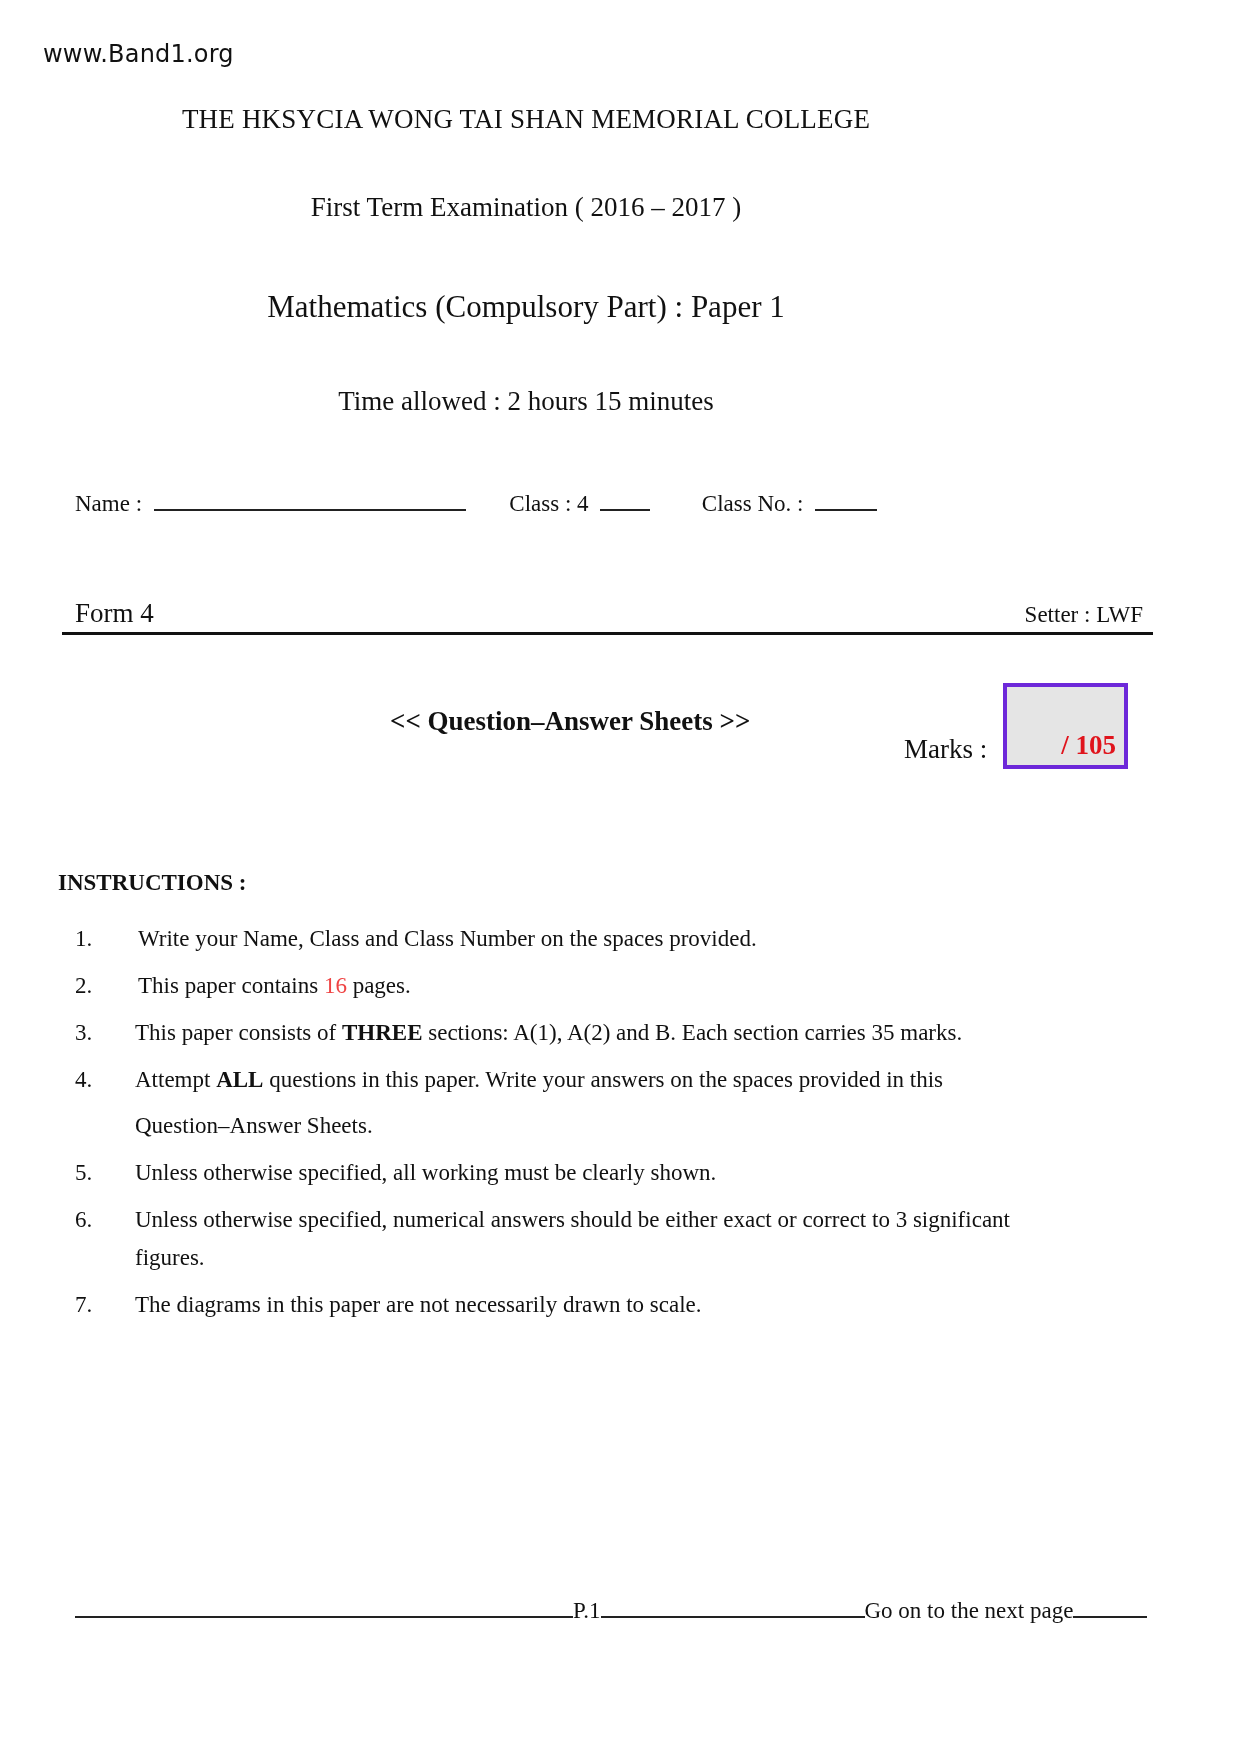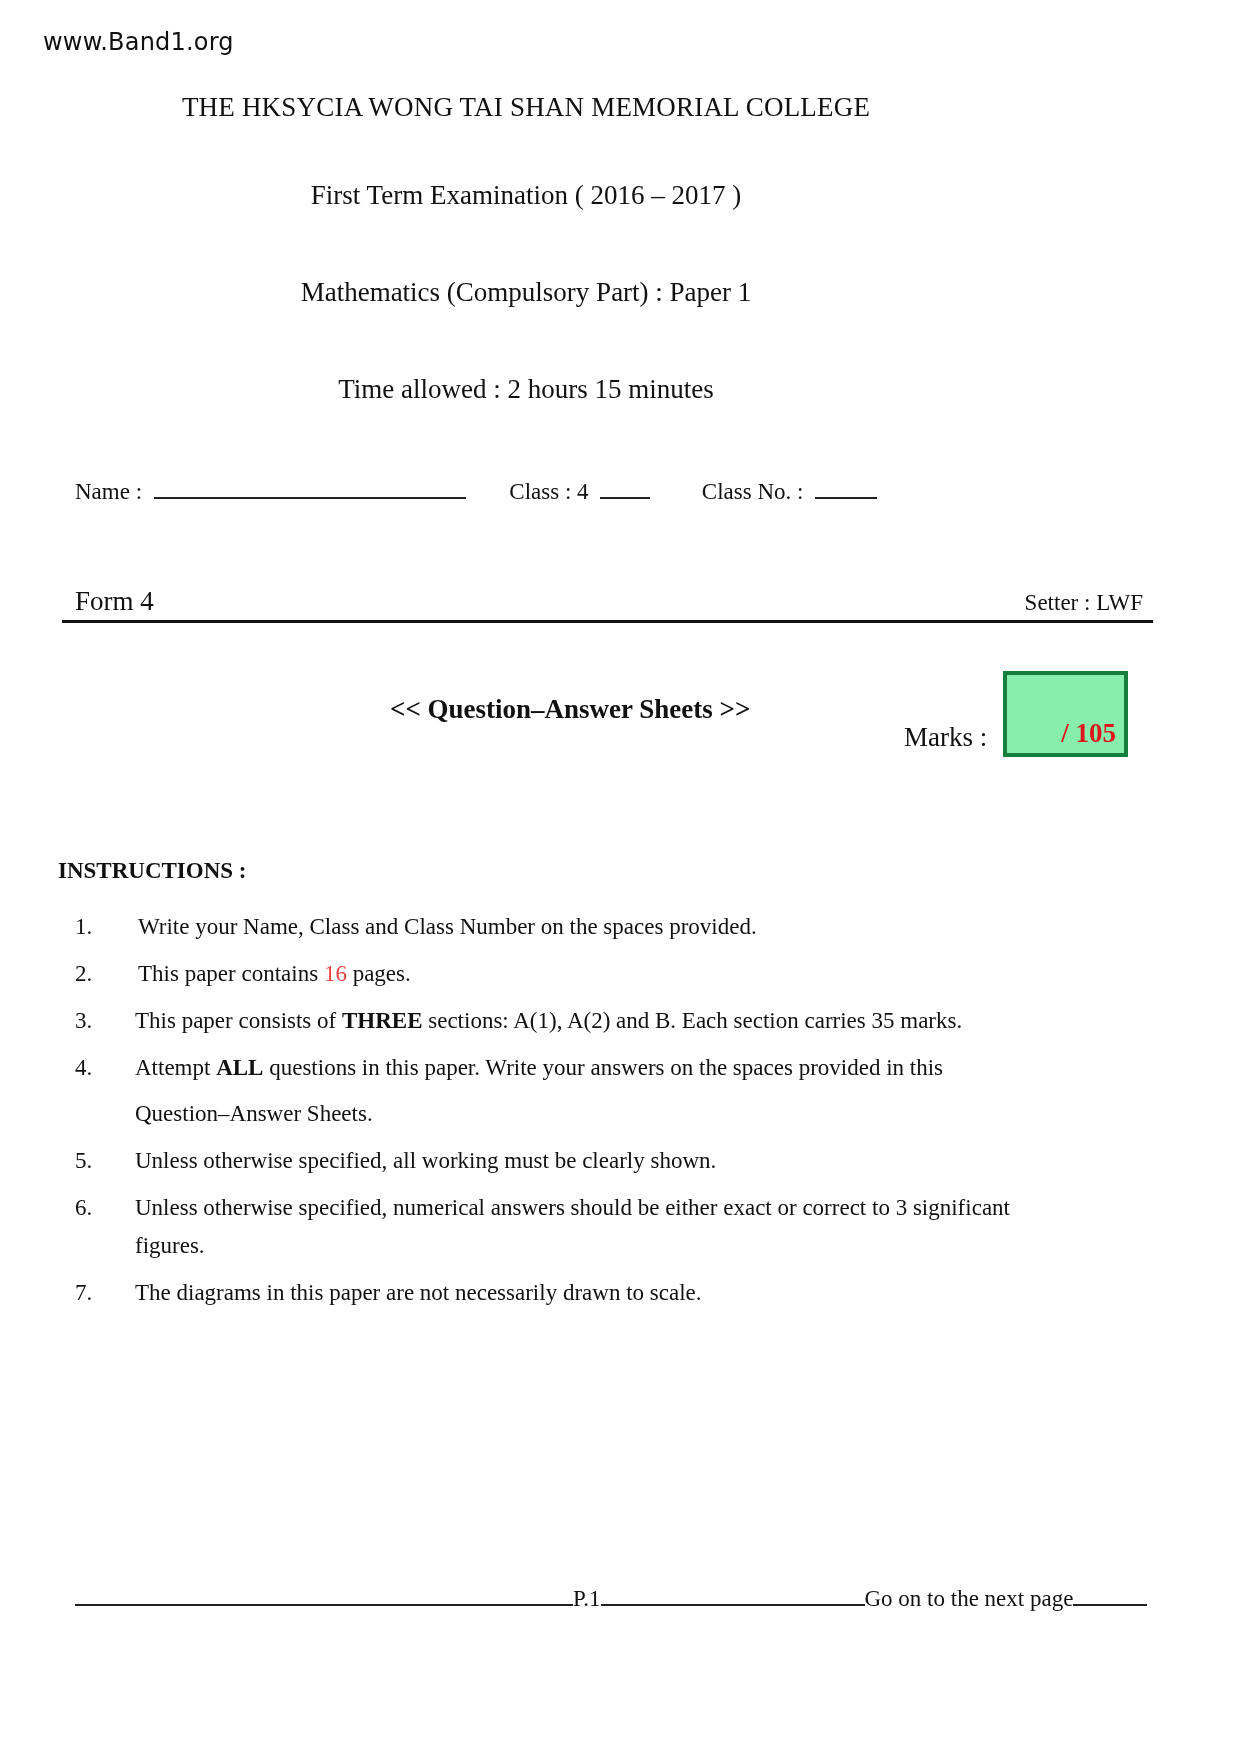--- a/index.html
+++ b/index.html
@@ -1,44 +1,44 @@
 <!DOCTYPE html>
 <html><head>
   <meta charset="utf-8">
   <style>
     html, body { margin: 0; padding: 0; background: #ffffff; }
     body {
       width: 1240px; height: 1754px; position: relative; overflow: hidden;
       font-family: "Liberation Serif", "DejaVu Serif", serif; color: #111;
     }
-    .abs { position: absolute; white-space: nowrap; }
+    .abs { position: absolute; white-space: nowrap; margin-top: 12px; }
     .watermark {
       left: 43px; top: 28px; font-family: "DejaVu Sans", "Liberation Sans", sans-serif;
       font-size: 24px; color: #111; letter-spacing: 0.2px;
     }
     .center { left: 0; width: 1052px; text-align: center; }
     .school { top: 92px; font-size: 27px; letter-spacing: 0.2px; }
     .exam { top: 180px; font-size: 27px; }
-    .subject { top: 277px; font-size: 27px; }
+    .subject { top: 277px; font-size: 31px; }
     .time { top: 374px; font-size: 27px; }
 
     .info-row { top: 477px; font-size: 23px; left: 75px; }
     .info-row .blank { display: inline-block; border-bottom: 2px solid #222; height: 20px; vertical-align: baseline; }
     .info-row .gap1 { display: inline-block; width: 32px; }
     .info-row .gap2 { display: inline-block; width: 40px; }
 
     .form { left: 75px; top: 586px; font-size: 27px; }
     .setter { right: 97px; top: 590px; font-size: 23px; font-weight: normal; }
     .rule { left: 62px; top: 620px; width: 1091px; height: 0; border-top: 3px solid #111; }
 
     .qa-title { left: 390px; top: 694px; font-size: 27px; font-weight: bold; }
     .marks-label { left: 904px; top: 722px; font-size: 27px; }
     .marks-box {
       left: 1003px; top: 671px; width: 117px; height: 78px;
-      border: 4px solid #15803d; background: #86efac;
+      border: 4px solid #6d28d9; background: #e5e5e5;
     }
     .marks-total {
       position: absolute; right: 8px; bottom: 4px; font-size: 27px; font-weight: bold; color: #e0141c;
     }
 
     .instr-head { left: 58px; top: 858px; font-size: 23px; font-weight: bold; }
     .instr { left: 75px; font-size: 23px; }
     .instr .num { display: inline-block; width: 60px; }
     .instr .num.n1 { width: 63px; }
     .instr .red { color: #ef4444; }

